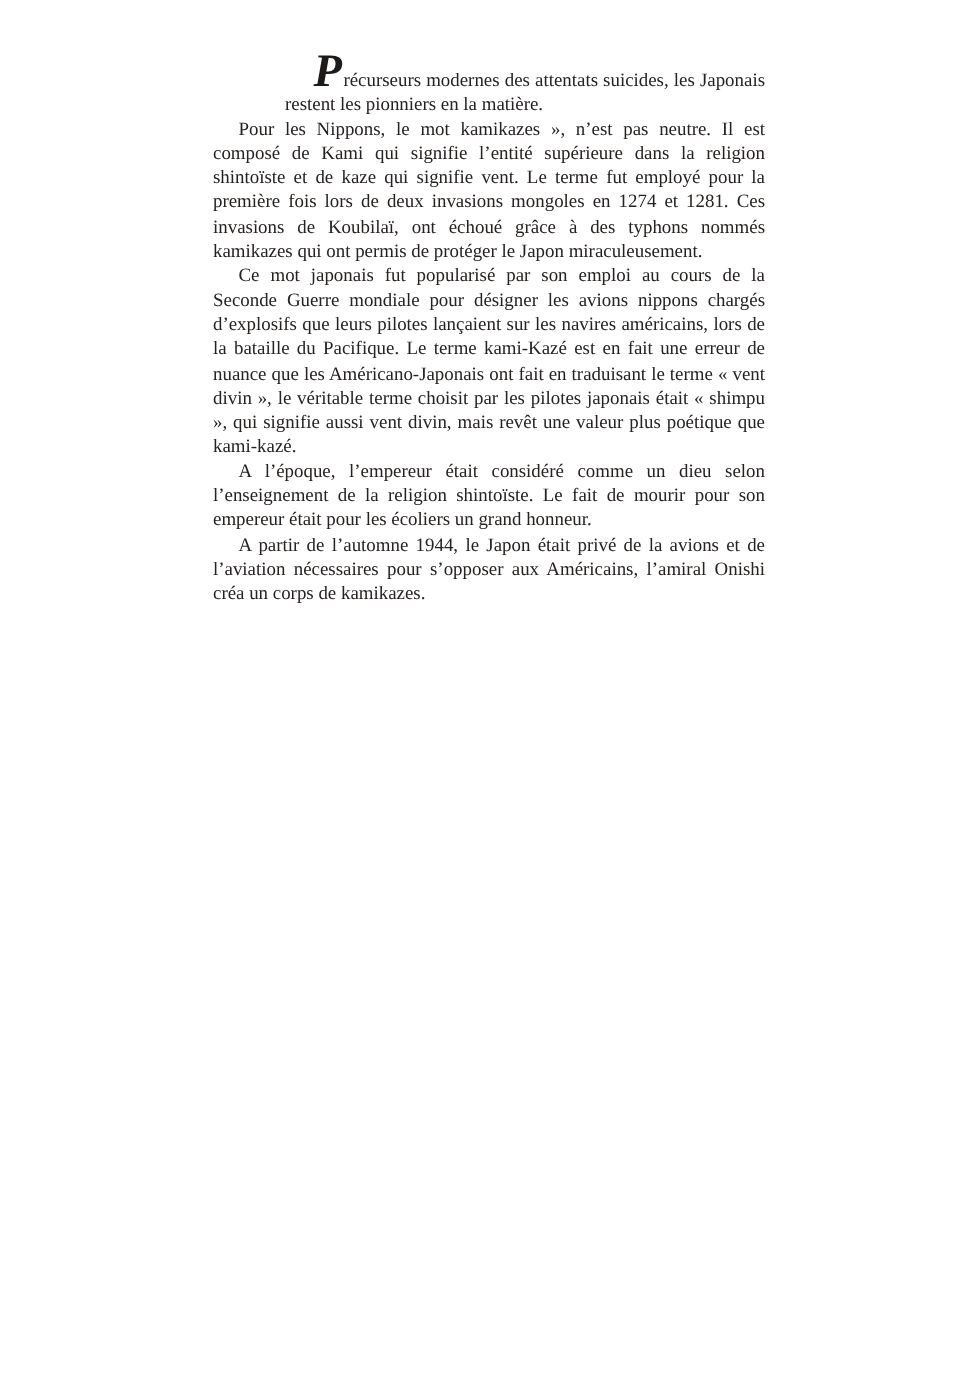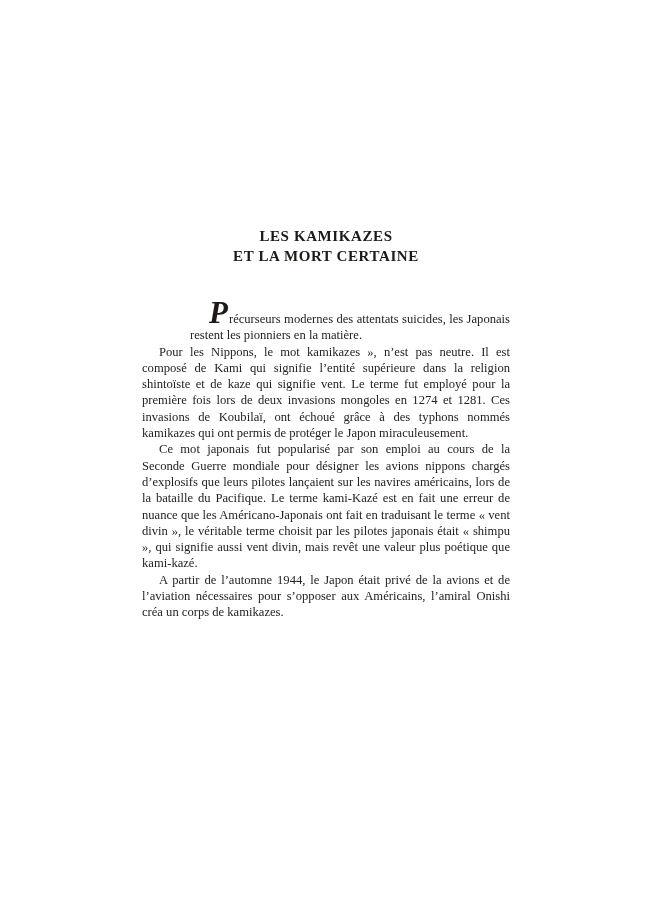--- a/index.html
+++ b/index.html
@@ -60,24 +60,21 @@
   }
   .bold {
     font-weight: normal;
   }
 </style>
 </head>
 <body>
 
 <div class="page">
   <div class="text-column">
-    <h1 class="chapter-title">
-      <span class="title-line">LES KAMIKAZES</span>
-      <span class="title-line">ET LA MORT CERTAINE</span>
-    </h1>
     <div class="body-text">
         <p class="first-paragraph"><span class="dropcap">P</span><span>récurseurs modernes des attentats suicides, les Japonais restent les pionniers en la matière.</span></p>
         <p><span>Pour les Nippons, le mot </span><span class="bold">kamikazes »</span><span>, n’est pas neutre. Il est composé de Kami qui signifie l’entité supérieure dans la religion shintoïste et de kaze qui signifie vent. Le terme fut employé pour la première fois lors de deux invasions mongoles en 1274 et 1281. Ces invasions de Koubilaï, ont échoué grâce à des typhons nommés kamikazes qui ont permis de protéger le Japon miraculeusement.</span></p>
         <p><span>Ce mot japonais fut popularisé par son emploi au cours de la Seconde Guerre mondiale pour désigner les avions nippons chargés d’explosifs que leurs pilotes lançaient sur les navires américains, lors de la bataille du Pacifique. Le terme kami-Kazé est en fait une erreur de nuance que les Américano-Japonais ont fait en traduisant le terme « vent divin », le véritable terme choisit par les pilotes japonais était « shimpu », qui signifie aussi vent divin, mais revêt une valeur plus poétique que kami-kazé.</span></p>
+        <p><span>A l’époque, l’empereur était considéré comme un dieu selon l’enseignement de la religion shintoïste. Le fait de mourir pour son empereur était pour les écoliers un grand honneur.</span></p>
         <p><span>A partir de l’automne 1944, le Japon était privé de la avions et de l’aviation nécessaires pour s’opposer aux Américains, l’amiral Onishi créa un corps de kamikazes.</span></p>
       </div>
   </div>
 </div>
 
 </body></html>

